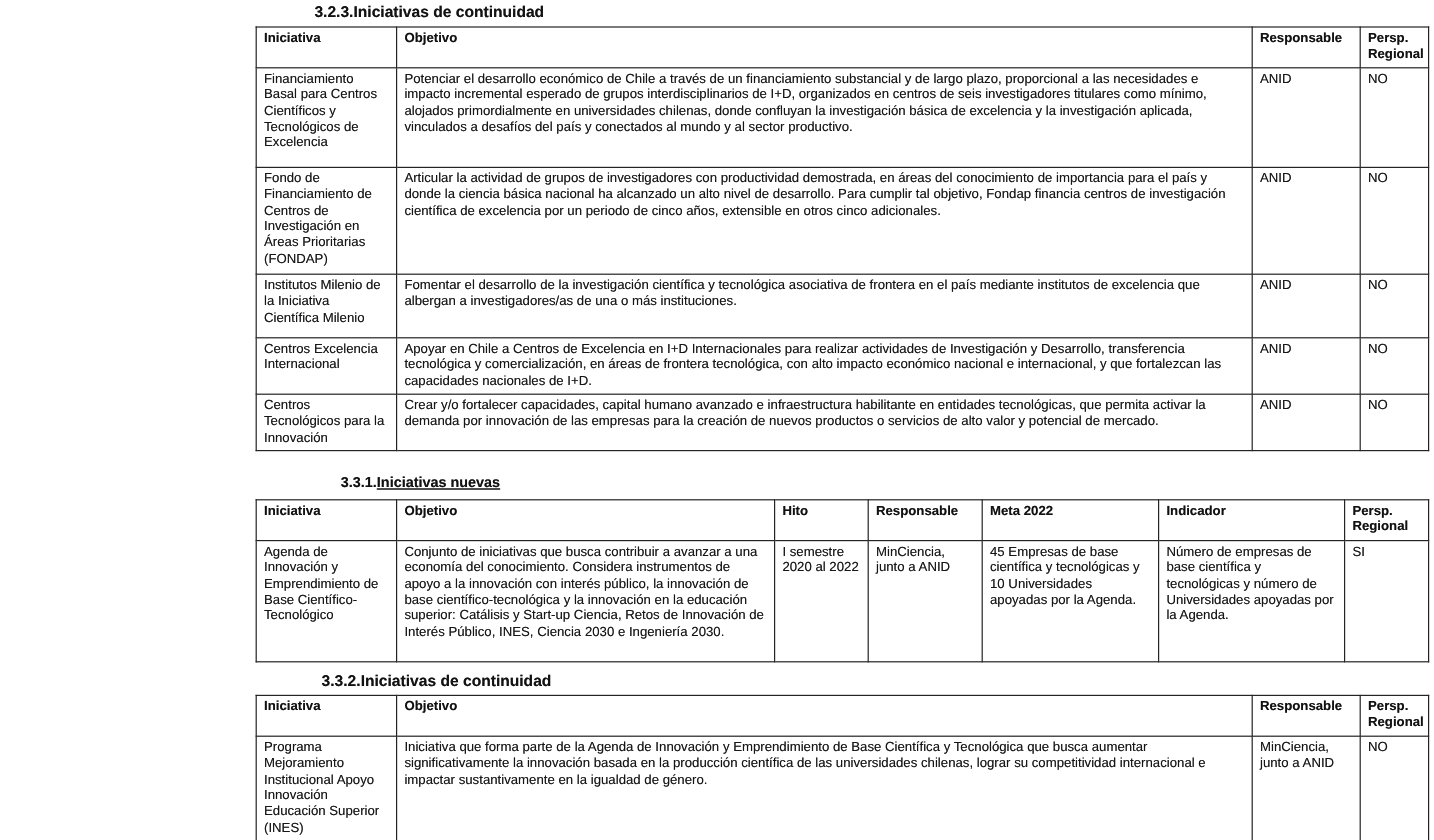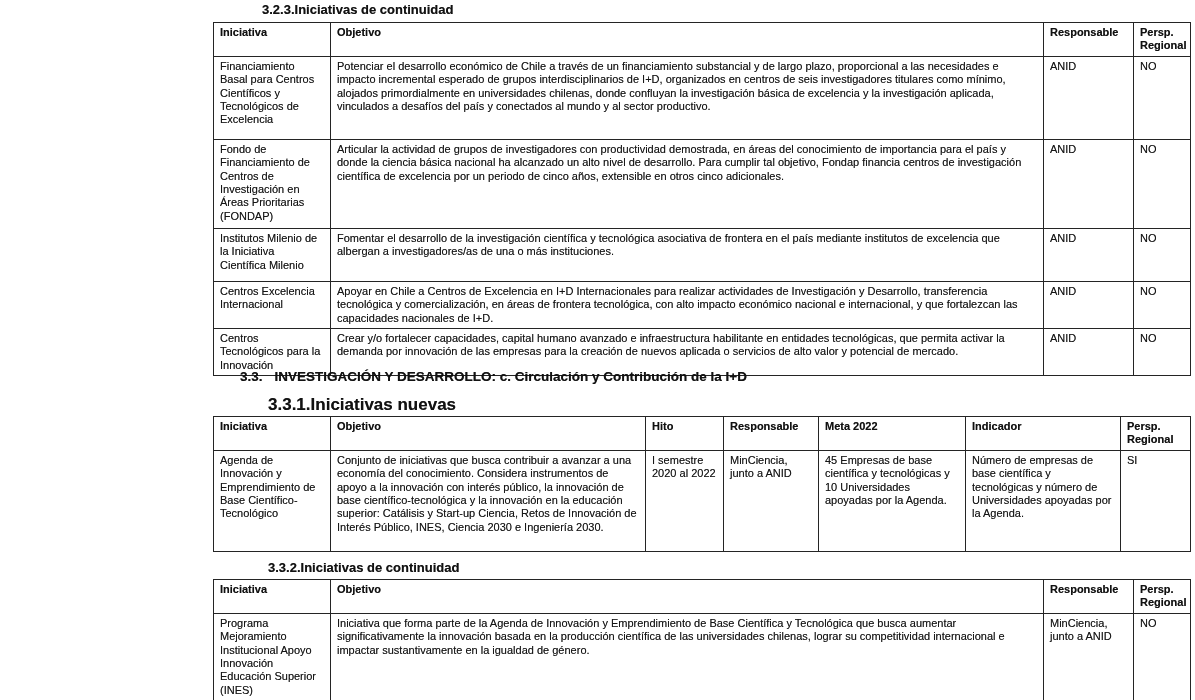--- a/index.html
+++ b/index.html
@@ -20,21 +20,21 @@
     position: absolute;
     font-weight: bold;
     color: #121212;
     white-space: nowrap;
     text-shadow: 0 0 0.4px rgba(0,0,0,0.55);
   }
   .heading .num { display: inline-block; }
   .h-323  { left: 262px; top: 2px;  font-size: 13px; }
   .h-33   { left: 240px; top: 369px; font-size: 13.5px; }
   .h-33 .num { margin-right: 12px; }
-  .h-331  { left: 268px; top: 395px; font-size: 17px; }
+  .h-331  { left: 284px; top: 395px; font-size: 12px; text-decoration: underline; }
   .h-332  { left: 268px; top: 560px; font-size: 13px; }
 
   table.doc {
     position: absolute;
     left: 213px;
     border-collapse: collapse;
     table-layout: fixed;
     width: 977px;
     background: #ffffff;
   }
@@ -103,30 +103,27 @@
       <td>NO</td>
     </tr>
     <tr>
       <td class="c-iniciativa" style="height:40px">Centros Excelencia Internacional</td>
       <td>Apoyar en Chile a Centros de Excelencia en I+D Internacionales para realizar actividades de Investigación y Desarrollo, transferencia tecnológica y comercialización, en áreas de frontera tecnológica, con alto impacto económico nacional e internacional, y que fortalezcan las capacidades nacionales de I+D.</td>
       <td>ANID</td>
       <td>NO</td>
     </tr>
     <tr>
       <td class="c-iniciativa" style="height:38px">Centros Tecnológicos para la Innovación</td>
-      <td>Crear y/o fortalecer capacidades, capital humano avanzado e infraestructura habilitante en entidades tecnológicas, que permita activar la demanda por innovación de las empresas para la creación de nuevos aplicada o servicios de alto valor y potencial de mercado.</td>
+      <td>Crear y/o fortalecer capacidades, capital humano avanzado e infraestructura habilitante en entidades tecnológicas, que permita activar la demanda por innovación de las empresas para la creación de nuevos productos o servicios de alto valor y potencial de mercado.</td>
       <td>ANID</td>
       <td>NO</td>
     </tr>
   </tbody>
     </table>
 
-  <div class="heading h-33">
-    <span class="num">3.3.</span><span>INVESTIGACIÓN Y DESARROLLO: c. Circulación y Contribución de la I+D</span>
-  </div>
 
   <div class="heading h-331">
     <span class="num">3.3.1.</span><span>Iniciativas nuevas</span>
   </div>
 
   <table class="doc t-331">
     <colgroup>
       <col style="width:117px">
         <col style="width:315px">
         <col style="width:78px">

